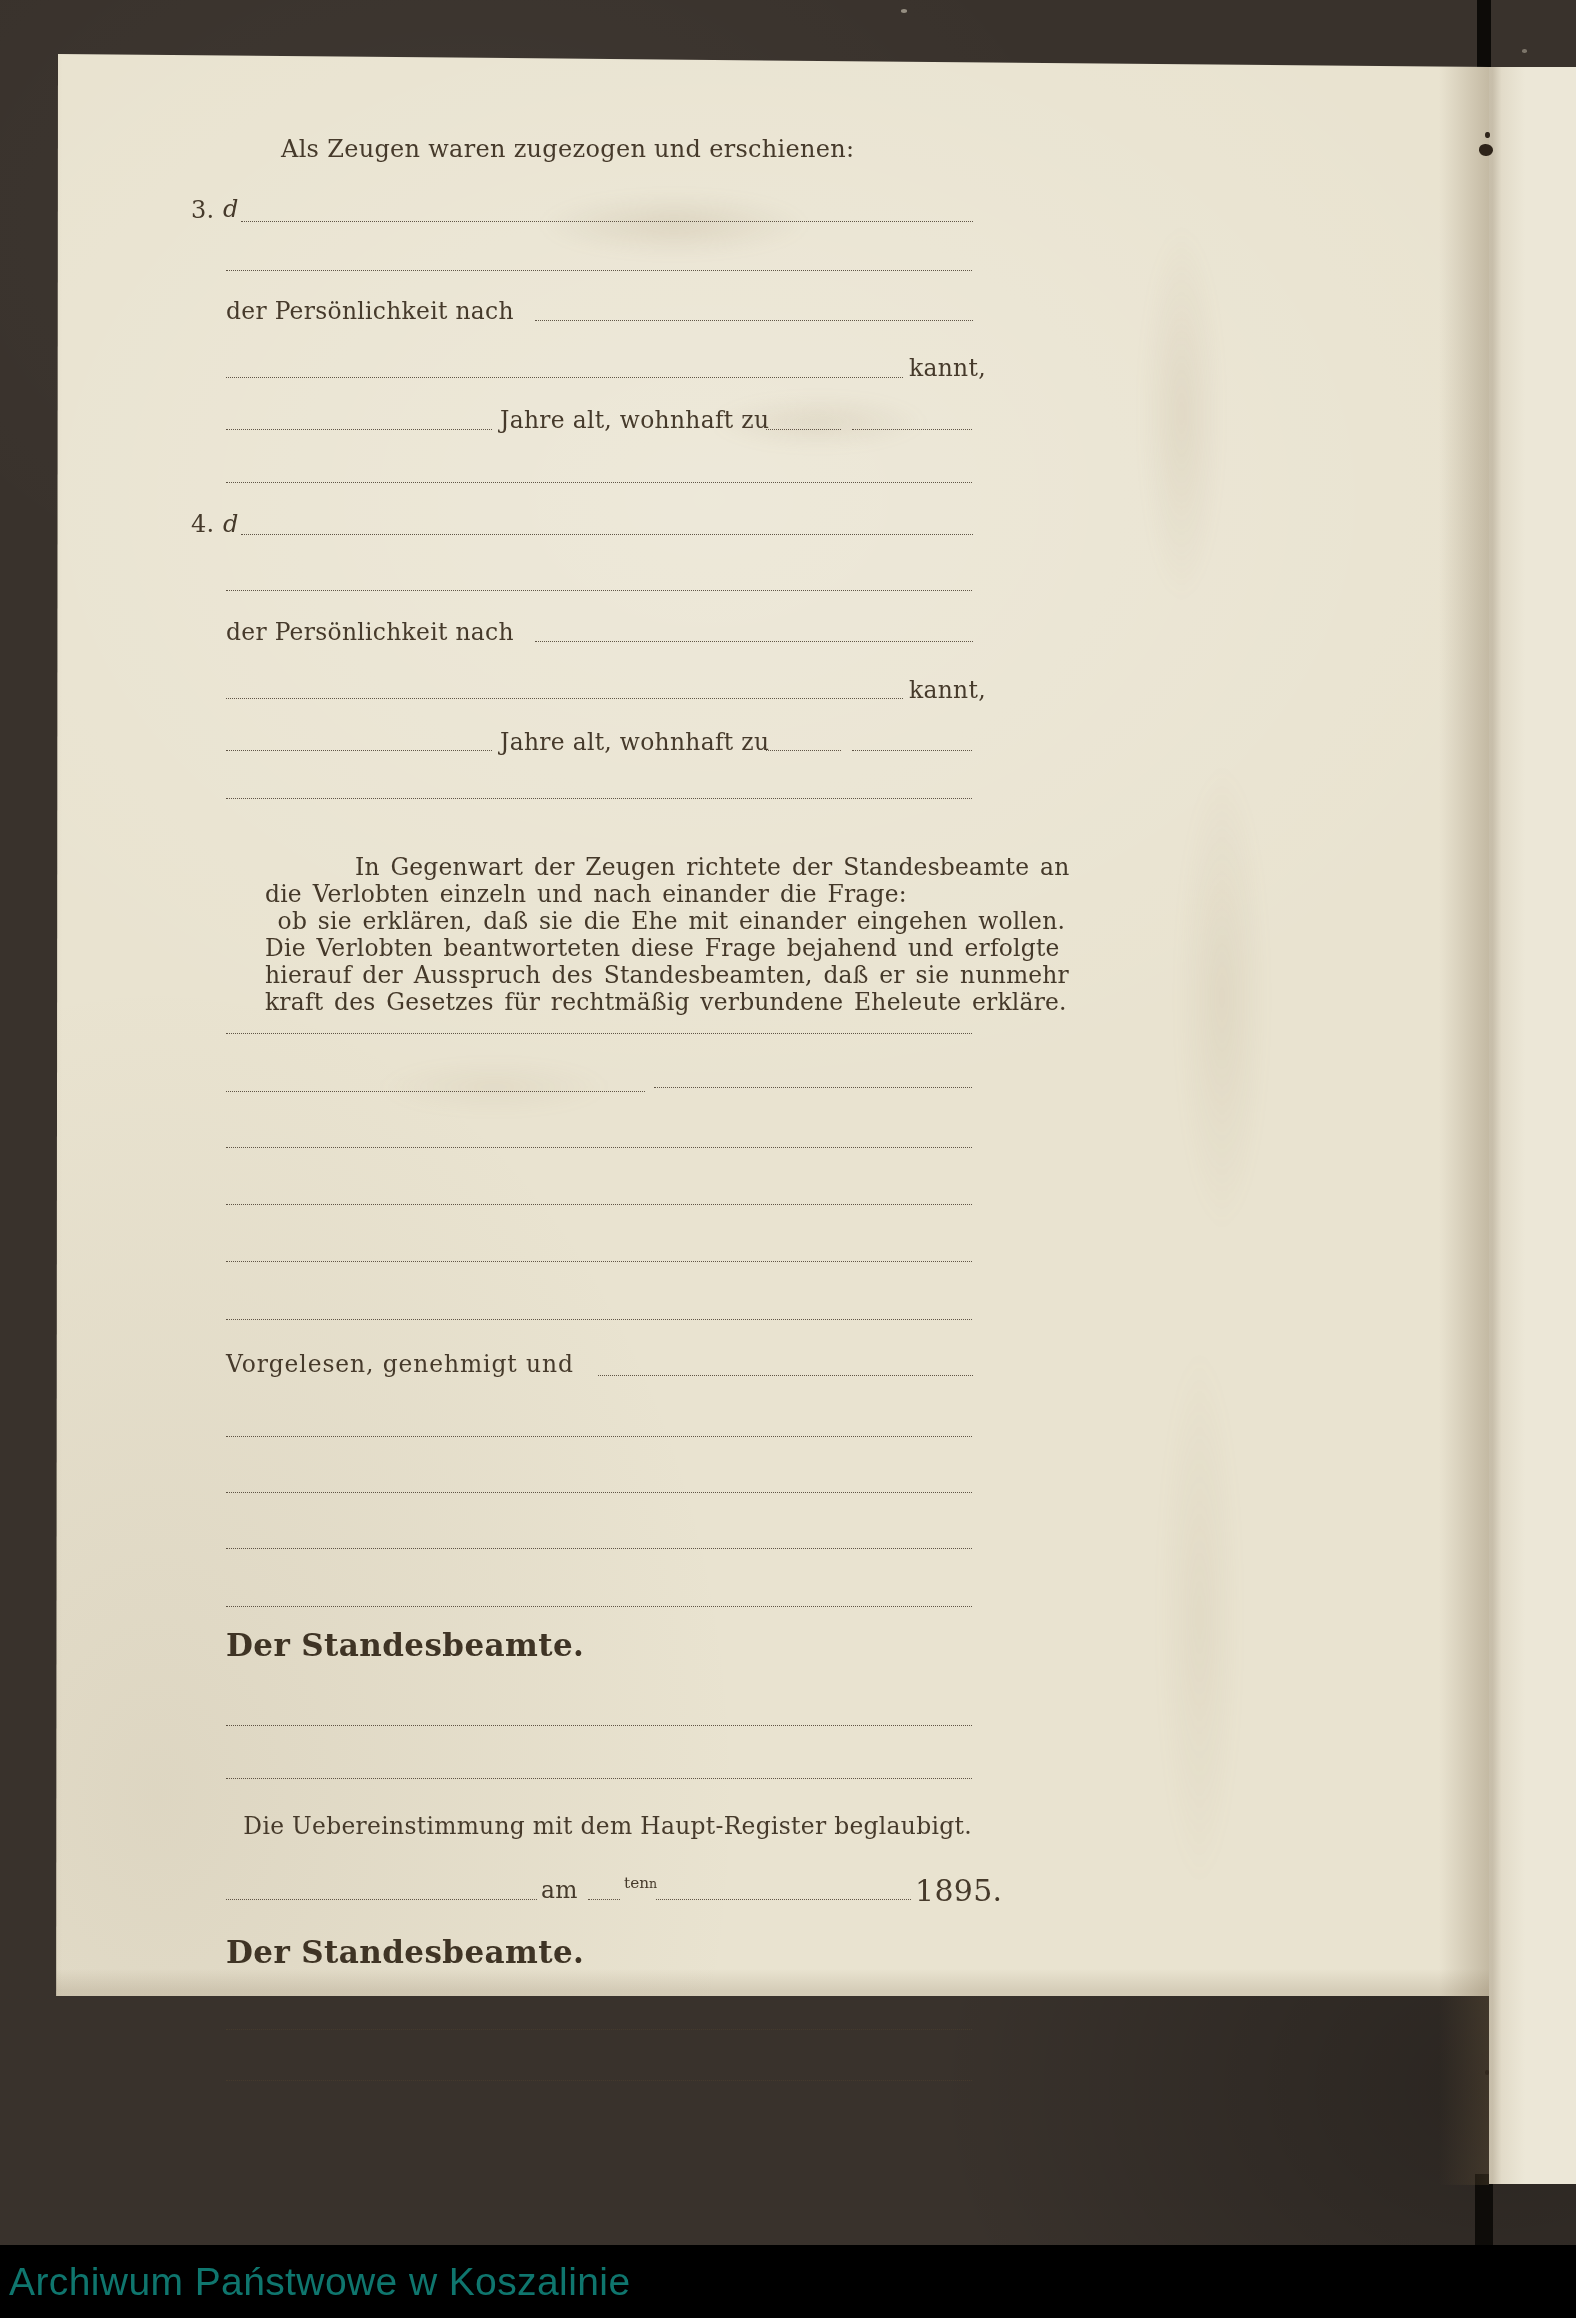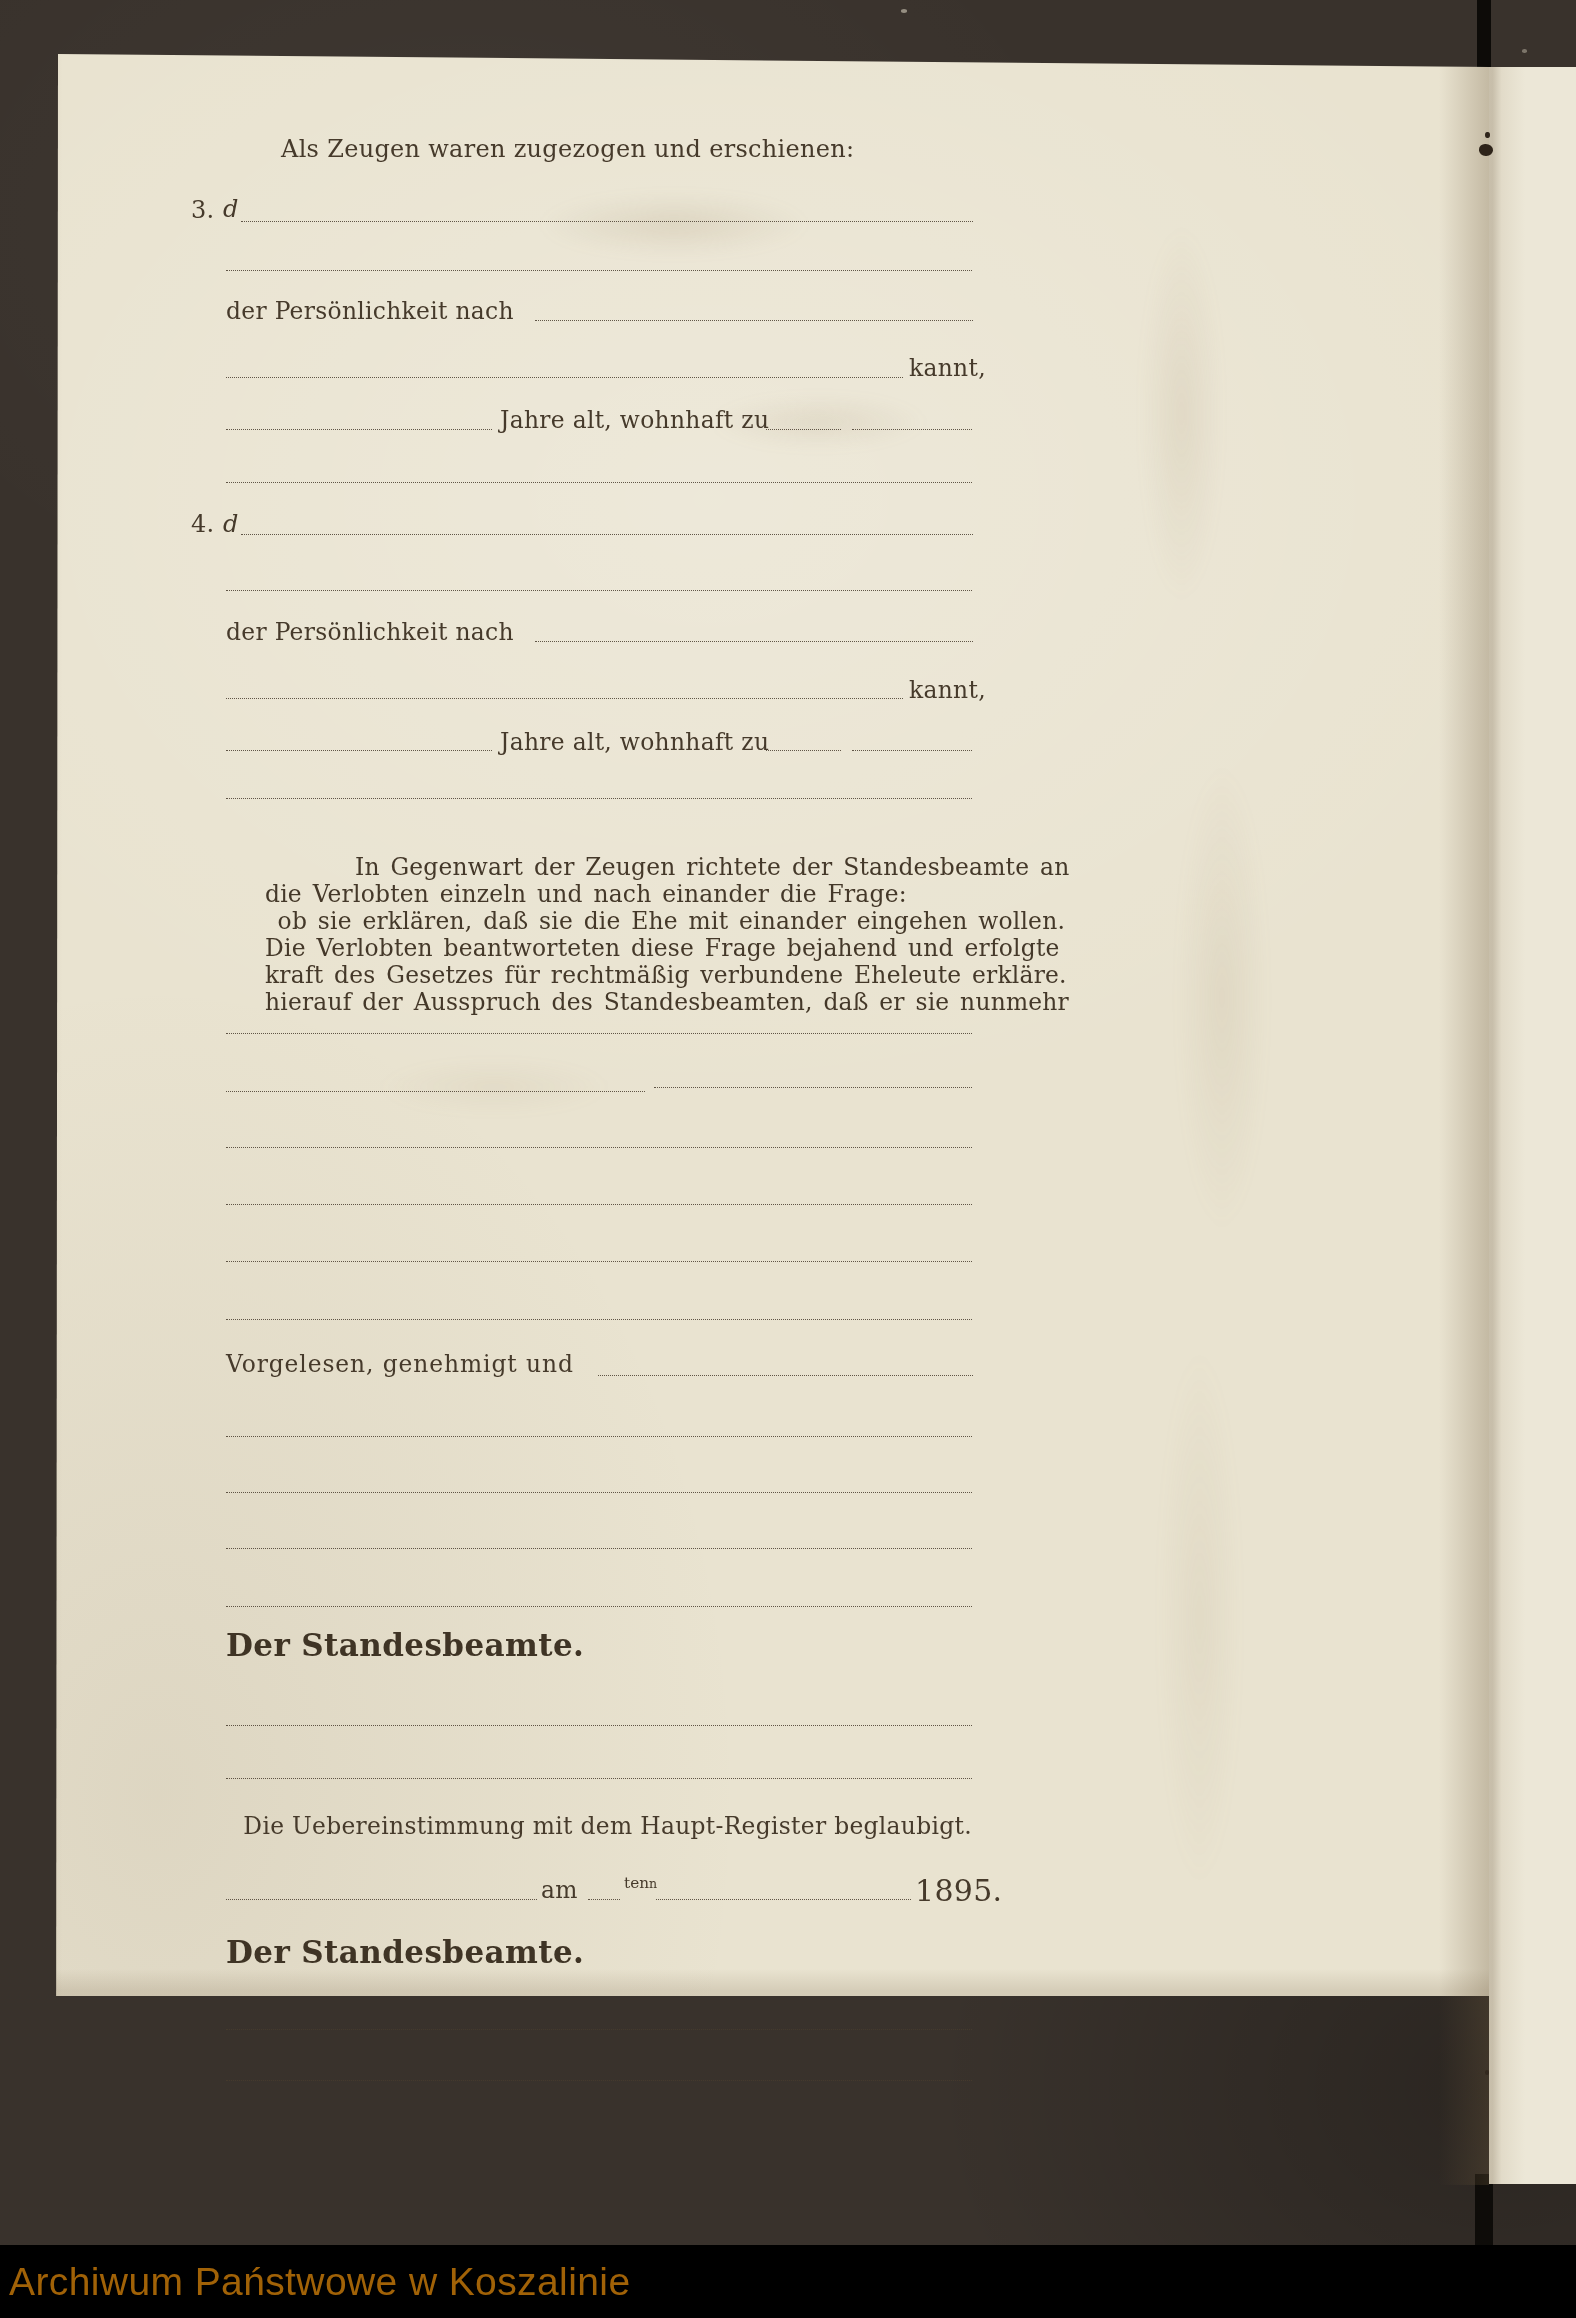--- a/index.html
+++ b/index.html
@@ -35,21 +35,21 @@
   .decl .indent2{padding-left:12.6px;}
   .heading{position:absolute;left:226px;width:746px;color:#3f3425;
      font-weight:bold;font-size:31px;letter-spacing:0.4px;}
   .center-line{position:absolute;left:226px;width:746px;text-align:right;color:#463a2b;font-size:23.4px;letter-spacing:0.3px;white-space:nowrap;}
   .ord-stack{position:absolute;display:flex;align-items:center;color:#463a2b;line-height:1;}
   .ord-stack .top{font-size:15.3px;}
   .ord-stack .bot{font-size:12.6px;margin-top:0.9px;}
   .year{font-size:30px;}
   .band{position:absolute;left:0;top:2245px;width:1576px;height:74px;background:#000;
      display:flex;align-items:center;}
-  .band span{color:#a16207;font-family:"Liberation Sans",sans-serif;font-size:39px;
+  .band span{color:#0f766e;font-family:"Liberation Sans",sans-serif;font-size:39px;
      letter-spacing:0.4px;margin-left:9px;}
   .ghost{position:absolute;filter:blur(6.3px);pointer-events:none;}
   .blot{position:absolute;background:#2e241a;}
   .speck{position:absolute;border-radius:50%;}
 </style>
 </head>
 <body>
 
 <div id="stage">
 
@@ -93,22 +93,22 @@
     <div class="txt" style="left:500px;top:728px;">Jahre alt, wohnhaft zu</div>
     <div class="dotline" style="left:766px;top:750px;width:75px;"></div>
     <div class="dotline" style="left:852px;top:750px;width:120px;"></div>
     <div class="dotline" style="left:226px;top:798px;width:746px;"></div>
 
     <div class="decl">
       <div class="indent1">In Gegenwart der Zeugen richtete der Standesbeamte an</div>
       <div>die Verlobten einzeln und nach einander die Frage:</div>
       <div class="indent2">ob sie erklären, daß sie die Ehe mit einander eingehen wollen.</div>
       <div>Die Verlobten beantworteten diese Frage bejahend und erfolgte</div>
+      <div>hierauf der Ausspruch des Standesbeamten, daß er sie nunmehr</div>
       <div>kraft des Gesetzes für rechtmäßig verbundene Eheleute erkläre.</div>
-      <div>hierauf der Ausspruch des Standesbeamten, daß er sie nunmehr</div>
     </div>
 
     <div class="dotline" style="left:226px;top:1033px;width:746px;"></div>
     <div class="dotline" style="left:226px;top:1091px;width:419px;"></div>
     <div class="dotline" style="left:654px;top:1087px;width:318px;"></div>
     <div class="dotline" style="left:226px;top:1147px;width:746px;"></div>
     <div class="dotline" style="left:226px;top:1204px;width:746px;"></div>
     <div class="dotline" style="left:226px;top:1261px;width:746px;"></div>
     <div class="dotline" style="left:226px;top:1319px;width:746px;"></div>
 

